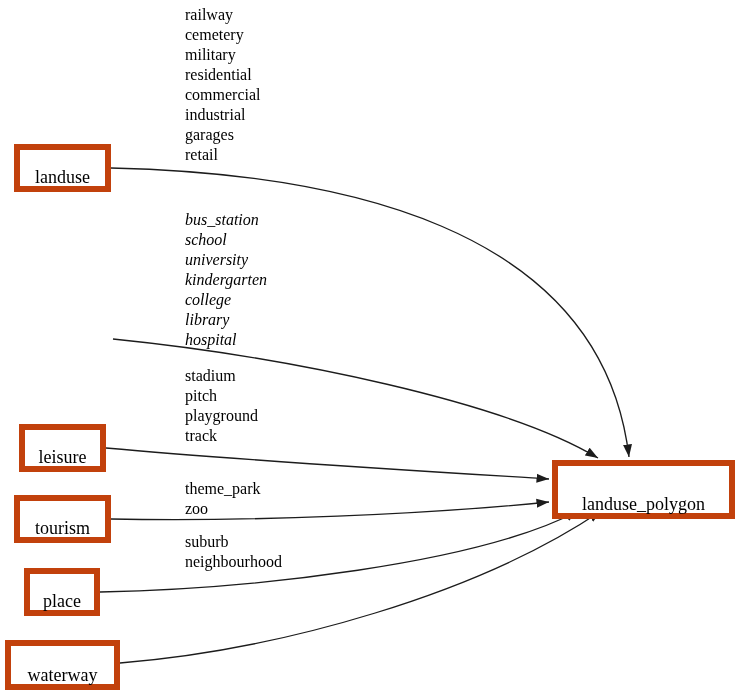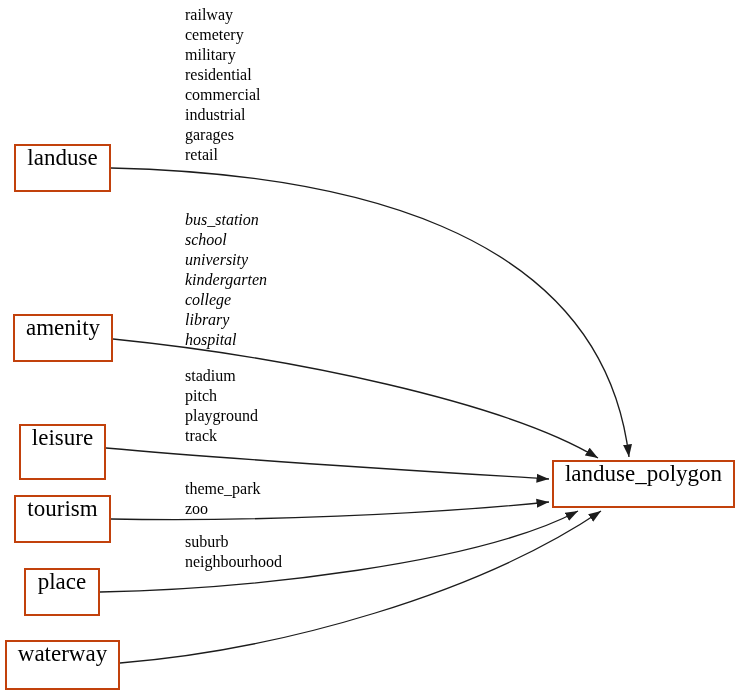--- a/index.html
+++ b/index.html
@@ -25,45 +25,45 @@
   }
   .edges-svg path.edge {
     fill: none;
     stroke: #1c1c1c;
     stroke-width: 1.3;
   }
   .node {
     position: absolute;
     box-sizing: border-box;
     background: #ffffff;
-    border: 2px solid #c2410c;
+    border: 6px solid #c2410c;
     display: flex;
-    align-items: flex-start;
+    align-items: flex-end;
     justify-content: center;
-    font-size: 23px;
+    font-size: 18px;
     line-height: 1;
     white-space: nowrap;
   }
   .edge-label {
     position: absolute;
     width: 300px;
     left: 185px;
     text-align: left;
     font-size: 16px;
     line-height: 20px;
     white-space: pre-line;
   }
   
   #node-landuse    { left: 14px;  top: 144px; width: 97px;  height: 48px; }
   #node-amenity    { left: 13px;  top: 314px; width: 100px; height: 48px; }
-  #node-leisure    { left: 19px;  top: 424px; width: 87px;  height: 56px; }
+  #node-leisure    { left: 19px;  top: 424px; width: 87px;  height: 48px; }
   #node-tourism    { left: 14px;  top: 495px; width: 97px;  height: 48px; }
   #node-place      { left: 24px;  top: 568px; width: 76px;  height: 48px; }
   #node-waterway   { left: 5px;   top: 640px; width: 115px; height: 50px; }
-  #node-target     { left: 552px; top: 460px; width: 183px; height: 48px; }
+  #node-target     { left: 552px; top: 460px; width: 183px; height: 59px; }
   
   #label-landuse   { top: 5px; }
   #label-amenity   { top: 210px; font-style: italic; }
   #label-leisure   { top: 366px; }
   #label-tourism   { top: 479px; }
   #label-place     { top: 532px; }
   #label-waterway  { top: 594px; }
 </style>
 </head>
 <body>
@@ -79,23 +79,20 @@
     <path class="edge" d="M 111 168 C 330 173, 601 222, 629 457" marker-end="url(#arrow)"></path>
     <path class="edge" d="M 113 339 C 290 357, 505 402, 598 458" marker-end="url(#arrow)"></path>
     <path class="edge" d="M 106 448 C 250 461, 420 471, 549 479" marker-end="url(#arrow)"></path>
     <path class="edge" d="M 111 519 C 250 522, 430 514, 549 502" marker-end="url(#arrow)"></path>
     <path class="edge" d="M 100 592 C 250 589, 478 564, 578 511" marker-end="url(#arrow)"></path>
     <path class="edge" d="M 120 663 C 280 650, 478 594, 601 511" marker-end="url(#arrow)"></path>
   </svg>
 
   <div class="node" id="node-landuse">
     <span>landuse</span>
-  </div>
-  <div class="node" id="node-amenity">
-    <span>amenity</span>
   </div>
   <div class="node" id="node-leisure">
     <span>leisure</span>
   </div>
   <div class="node" id="node-tourism">
     <span>tourism</span>
   </div>
   <div class="node" id="node-place">
     <span>place</span>
   </div>

